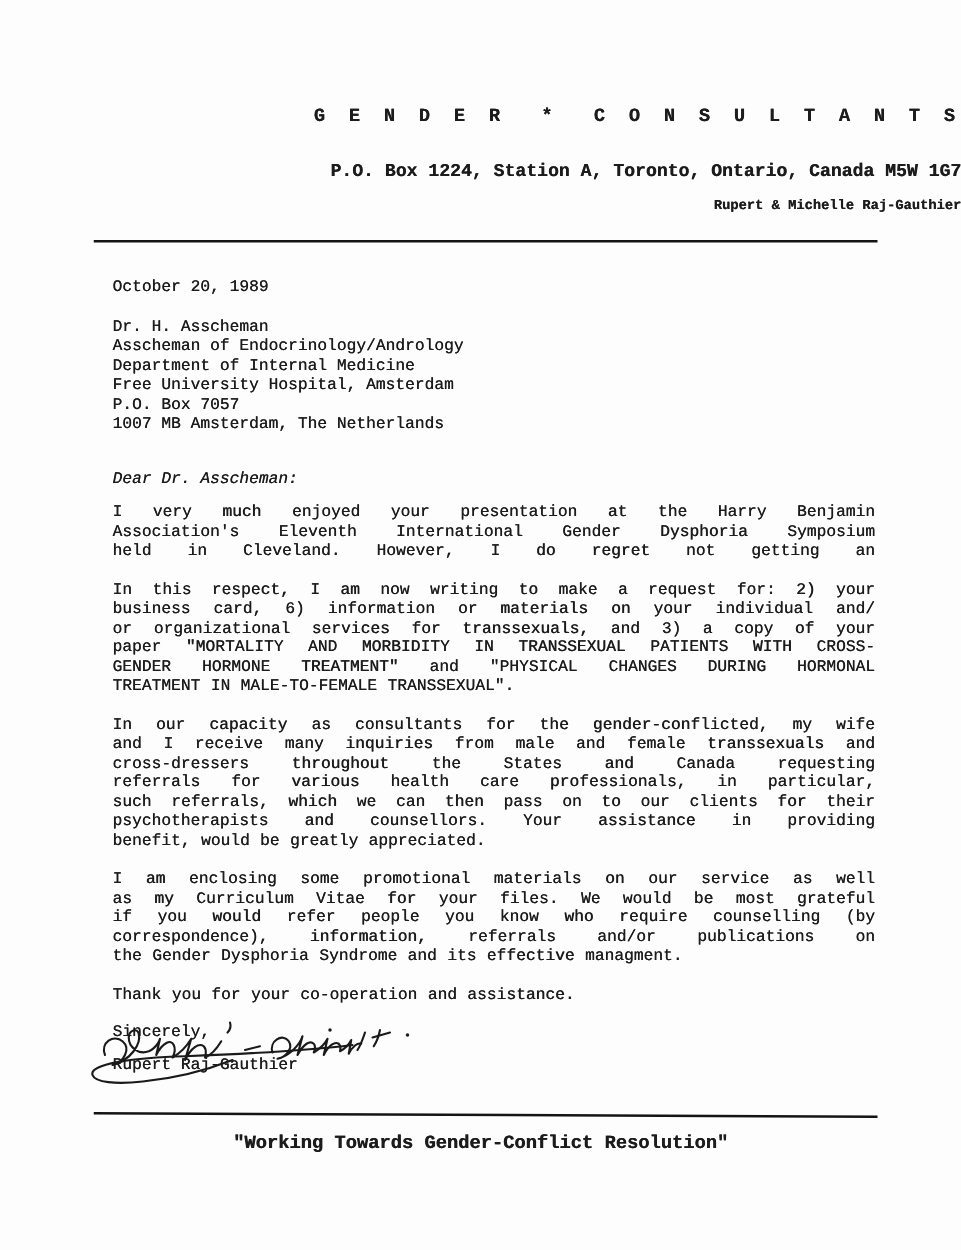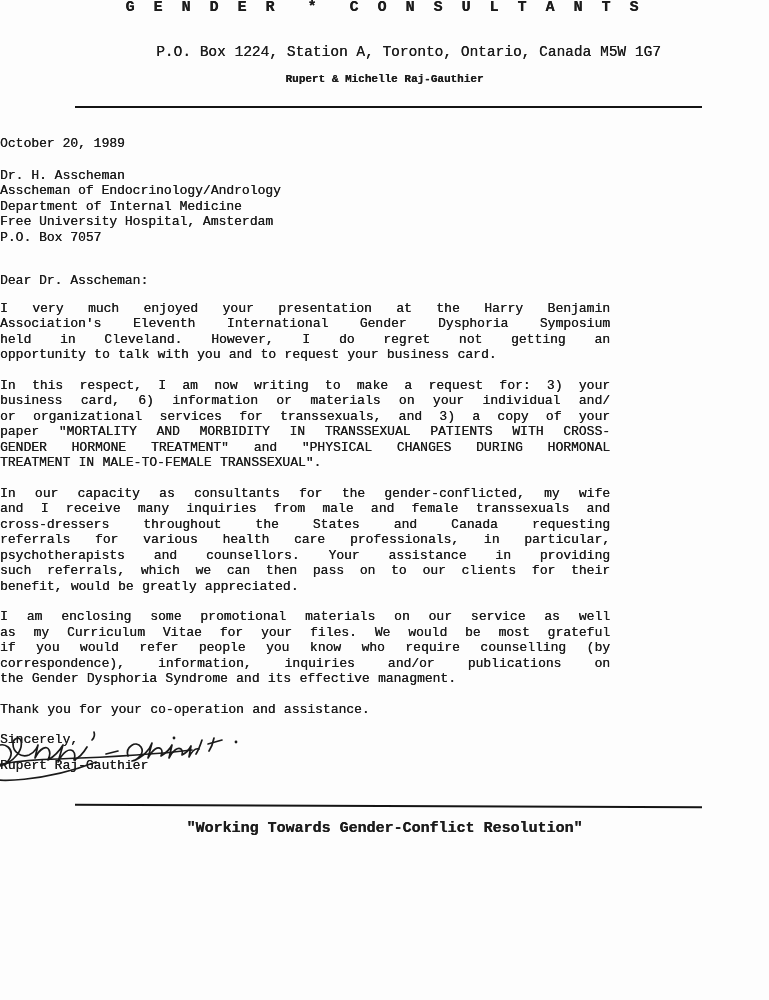--- a/index.html
+++ b/index.html
@@ -8,34 +8,34 @@
     width: 769px;
     height: 1000px;
     background: #fdfdfd;
     color: #1c1c1c;
     font-family: "Liberation Mono", "DejaVu Sans Mono", monospace;
     overflow: hidden;
     text-shadow: 0.25px 0 0 currentColor; 
   }
 
   
-  .letterhead { text-align: center; }
+  .letterhead { text-align: right; padding-top: 86px; }
   .org   { font-weight: bold; font-size: 15px; line-height: 15px; letter-spacing: 5px; white-space: pre; }
-  .addr  { font-weight: normal; font-size: 14.5px; line-height: 15px; margin-top: 30px; margin-left: 48px; }
+  .addr  { font-weight: bold; font-size: 14.5px; line-height: 15px; margin-top: 30px; margin-left: 48px; }
   .names { font-weight: bold; font-size: 11px; line-height: 15px; margin-top: 12px; }
 
   .rule { height: 2px; background: #141414; margin-left: 75px; width: 627px; }
   .rule-top    { margin-top: 19px; }
   .rule-bottom { margin-top: 32px; transform: rotate(0.25deg); }
 
   
-  .letter { width: 610px; font-size: 13px; line-height: 15.5px; }
+  .letter { margin-left: 90px; width: 610px; font-size: 13px; line-height: 15.5px; }
   .date       { margin-top: 28px; }
   .recipient  { margin-top: 16px; }
-  .salutation { margin-top: 28px; }
+  .salutation { margin-top: 28px; font-style: italic; }
   .para { margin-top: 15px; }
   .para:first-child { margin-top: 12px; }
   .bline { text-align: justify; text-align-last: justify; word-spacing: 0.5px; }
   .bline.last { text-align-last: left; }
 
   
   .closing { margin-top: 15px; position: relative; }
   .typed-name { margin-top: 10px; }
   .signature {
     position: absolute;
@@ -66,53 +66,53 @@
 
   <main class="letter">
     <div class="date">October 20, 1989</div>
 
     <div class="recipient">
         <div>Dr. H. Asscheman</div>
         <div>Asscheman of Endocrinology/Andrology</div>
         <div>Department of Internal Medicine</div>
         <div>Free University Hospital, Amsterdam</div>
         <div>P.O. Box 7057</div>
+        <div>1007 MB Amsterdam, The Netherlands</div>
       </div>
 
     <div class="salutation">Dear Dr. Asscheman:</div>
 
     <div class="body">
         <div class="para">
           <div class="bline">I very much enjoyed your presentation at the Harry Benjamin</div>
           <div class="bline">Association's Eleventh International Gender Dysphoria Symposium</div>
           <div class="bline">held in Cleveland.  However, I do regret not getting an</div>
-          <div class="bline last">opportunity to talk with you and to request your business card.</div>
         </div>
         <div class="para">
-          <div class="bline">In this respect, I am now writing to make a request for: 3) your</div>
+          <div class="bline">In this respect, I am now writing to make a request for: 2) your</div>
           <div class="bline">business card, 6) information or materials on your individual and/</div>
           <div class="bline">or organizational services for transsexuals, and 3) a copy of your</div>
           <div class="bline">paper "MORTALITY AND MORBIDITY IN TRANSSEXUAL PATIENTS WITH CROSS-</div>
           <div class="bline">GENDER HORMONE TREATMENT" and "PHYSICAL CHANGES DURING HORMONAL</div>
           <div class="bline last">TREATMENT IN MALE-TO-FEMALE TRANSSEXUAL".</div>
         </div>
         <div class="para">
           <div class="bline">In our capacity as consultants for the gender-conflicted, my wife</div>
           <div class="bline">and I receive many inquiries from male and female transsexuals and</div>
           <div class="bline">cross-dressers throughout the States and Canada requesting</div>
           <div class="bline">referrals for various health care professionals, in particular,</div>
+          <div class="bline">such referrals, which we can then pass on to our clients for their</div>
           <div class="bline">psychotherapists and counsellors.  Your assistance in providing</div>
-          <div class="bline">such referrals, which we can then pass on to our clients for their</div>
           <div class="bline last">benefit, would be greatly appreciated.</div>
         </div>
         <div class="para">
           <div class="bline">I am enclosing some promotional materials on our service as well</div>
           <div class="bline">as my Curriculum Vitae for your files.  We would be most grateful</div>
           <div class="bline">if you would refer people you know who require counselling (by</div>
-          <div class="bline">correspondence), information, inquiries and/or publications on</div>
+          <div class="bline">correspondence), information, referrals and/or publications on</div>
           <div class="bline last">the Gender Dysphoria Syndrome and its effective managment.</div>
         </div>
         <div class="para">
           <div class="bline last">Thank you for your co-operation and assistance.</div>
         </div>
       </div>
 
     <div class="closing">
       <div class="closing-word">Sincerely,</div>
 

